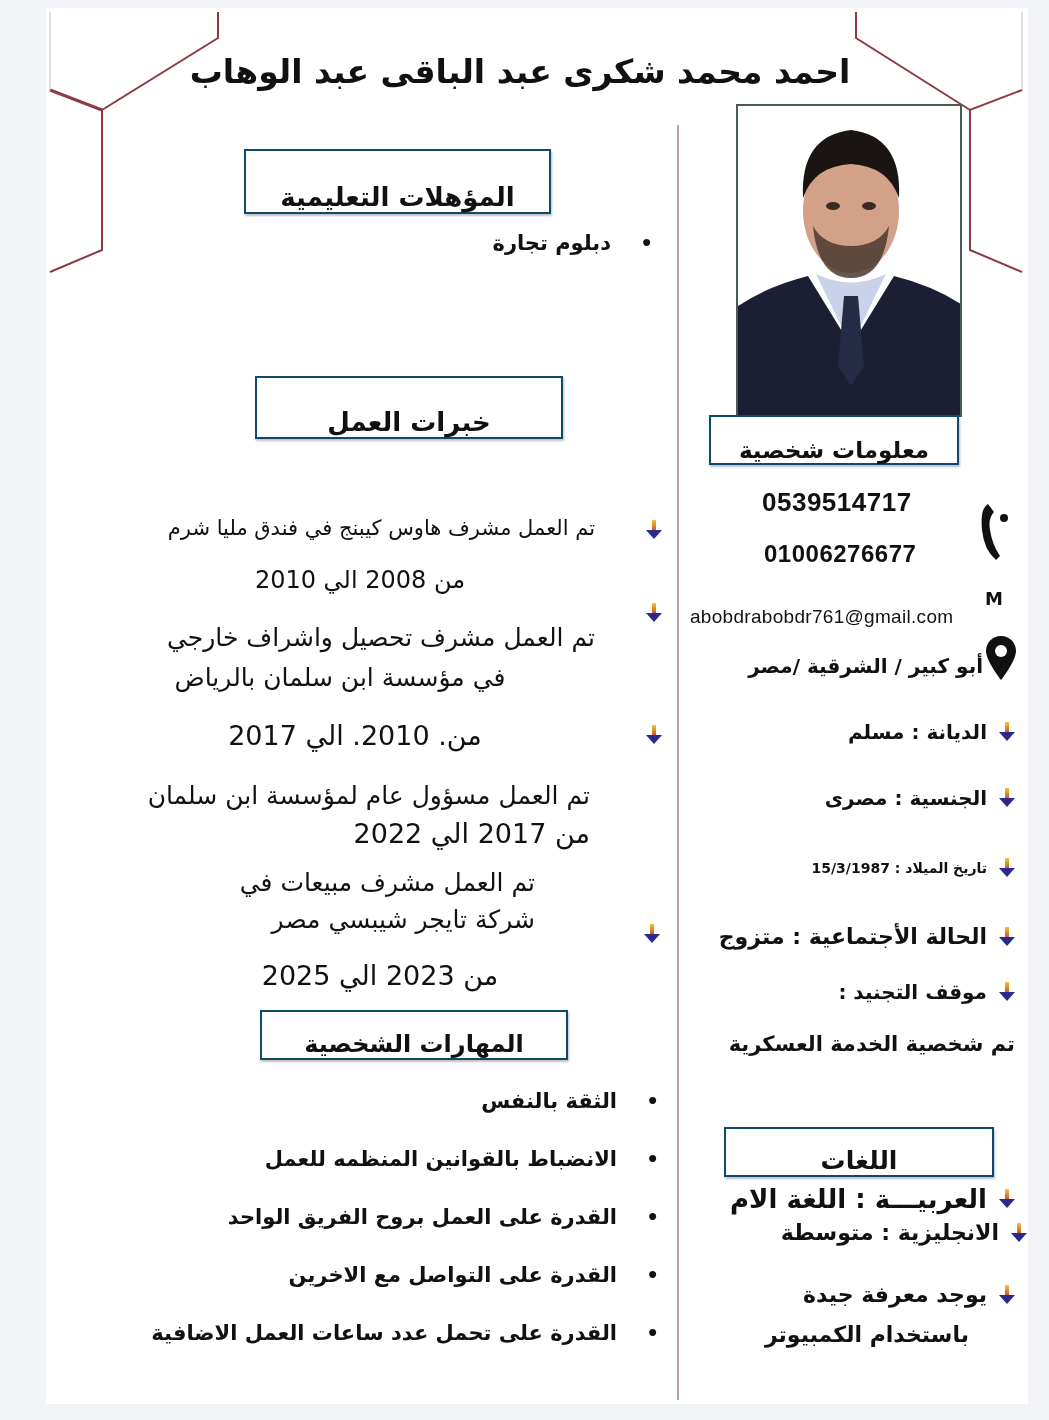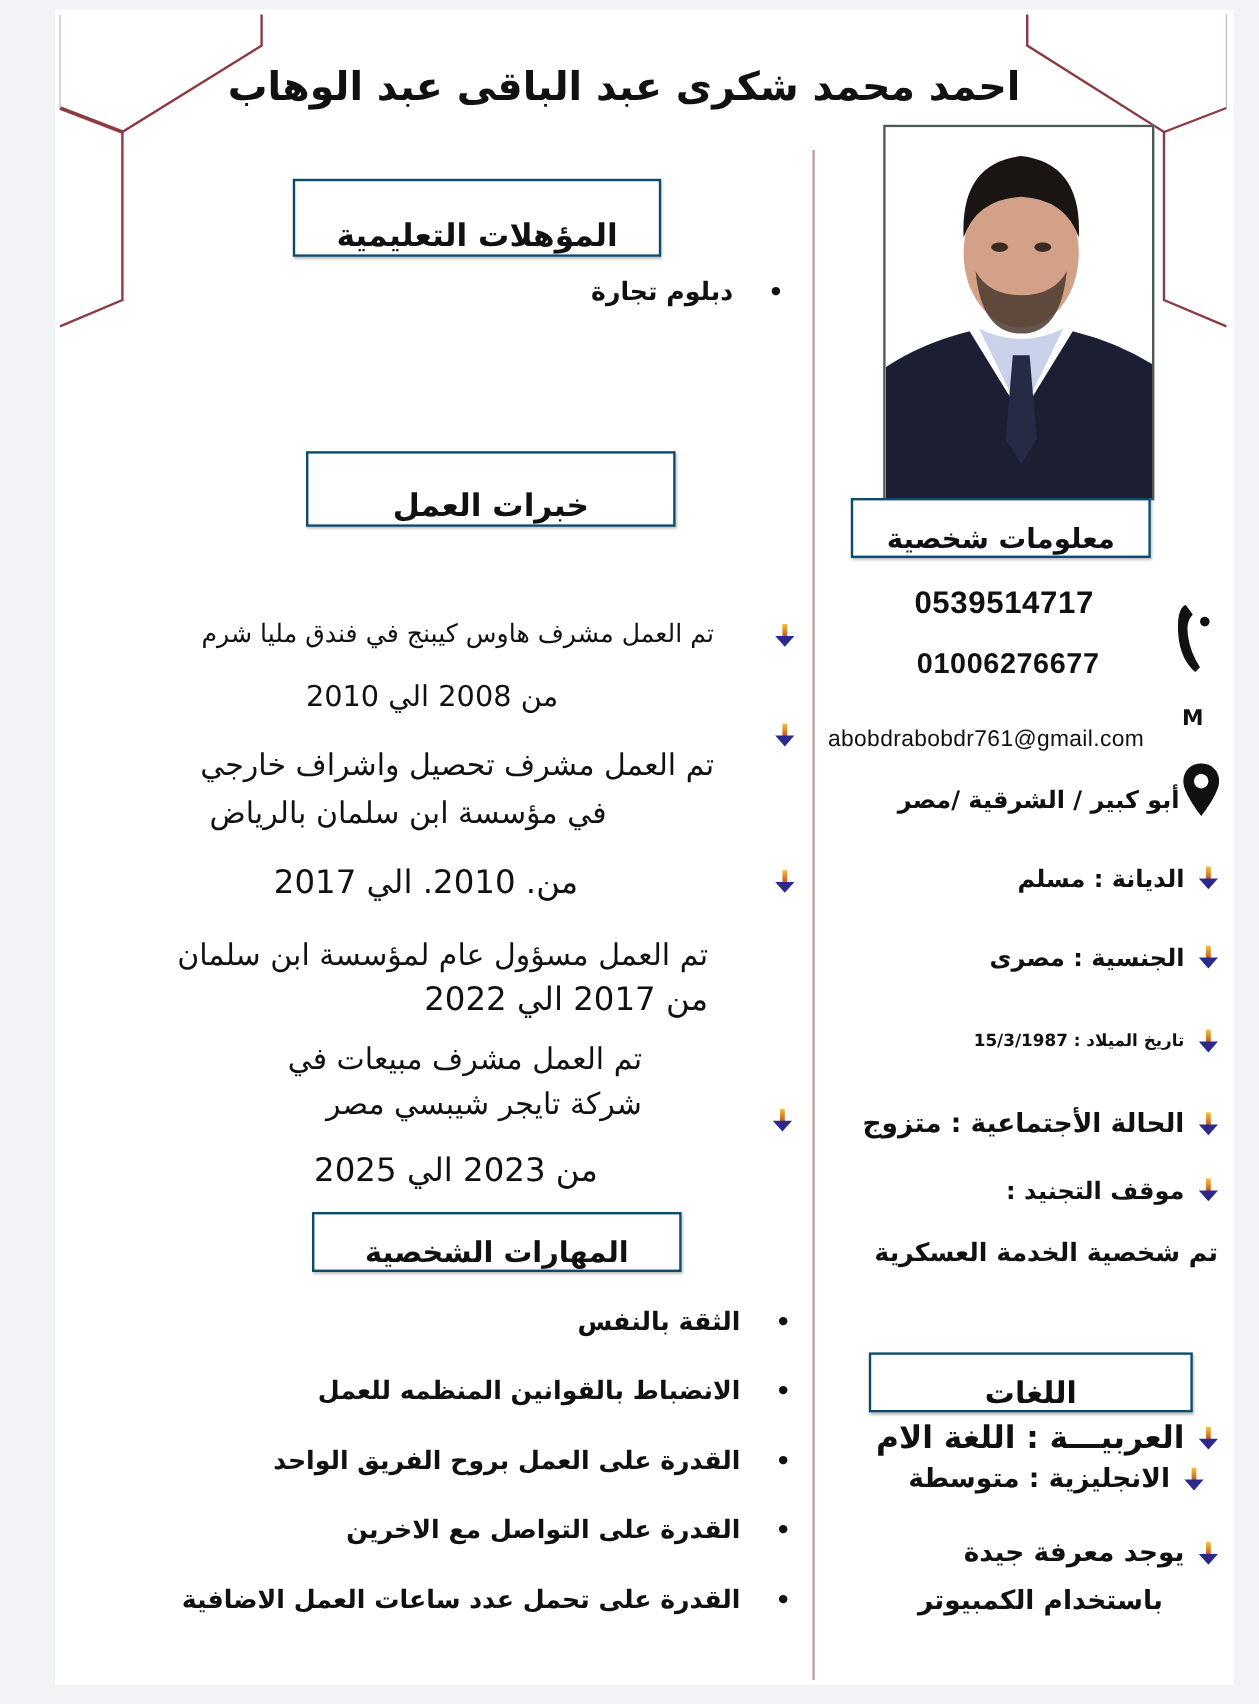--- a/index.html
+++ b/index.html
@@ -185,21 +185,21 @@
 </div>
 <div style="position:absolute; right:34px; top:1032px; direction:rtl; font-weight:bold; font-size:21px;">تم شخصية الخدمة العسكرية</div>
 
 <div class="sec-box" style="left:724px; top:1088px; width:270px; height:50px; font-size:25px;margin-top:39px;">
   <span>اللغات</span>
 </div>
 <div class="info-row" style="right:34px; top:1184px;">
   <span class="arrow-ico"></span>
   <span style="font-size:26px;">العربيـــة : اللغة الام</span>
 </div>
-<div class="info-row" style="right:46px; top:1220px;align-items:center;">
+<div class="info-row" style="right:22px; top:1220px;align-items:center;">
   <span class="arrow-ico"></span>
   <span style="font-size:22px;">الانجليزية : متوسطة</span>
 </div>
 <div class="info-row" style="right:34px; top:1282px;">
   <span class="arrow-ico"></span>
   <span style="font-size:22px;">يوجد معرفة جيدة</span>
 </div>
 <div style="position:absolute; right:80px; top:1322px; direction:rtl; font-weight:bold; font-size:22px;">باستخدام الكمبيوتر</div>
 
 </body></html>

